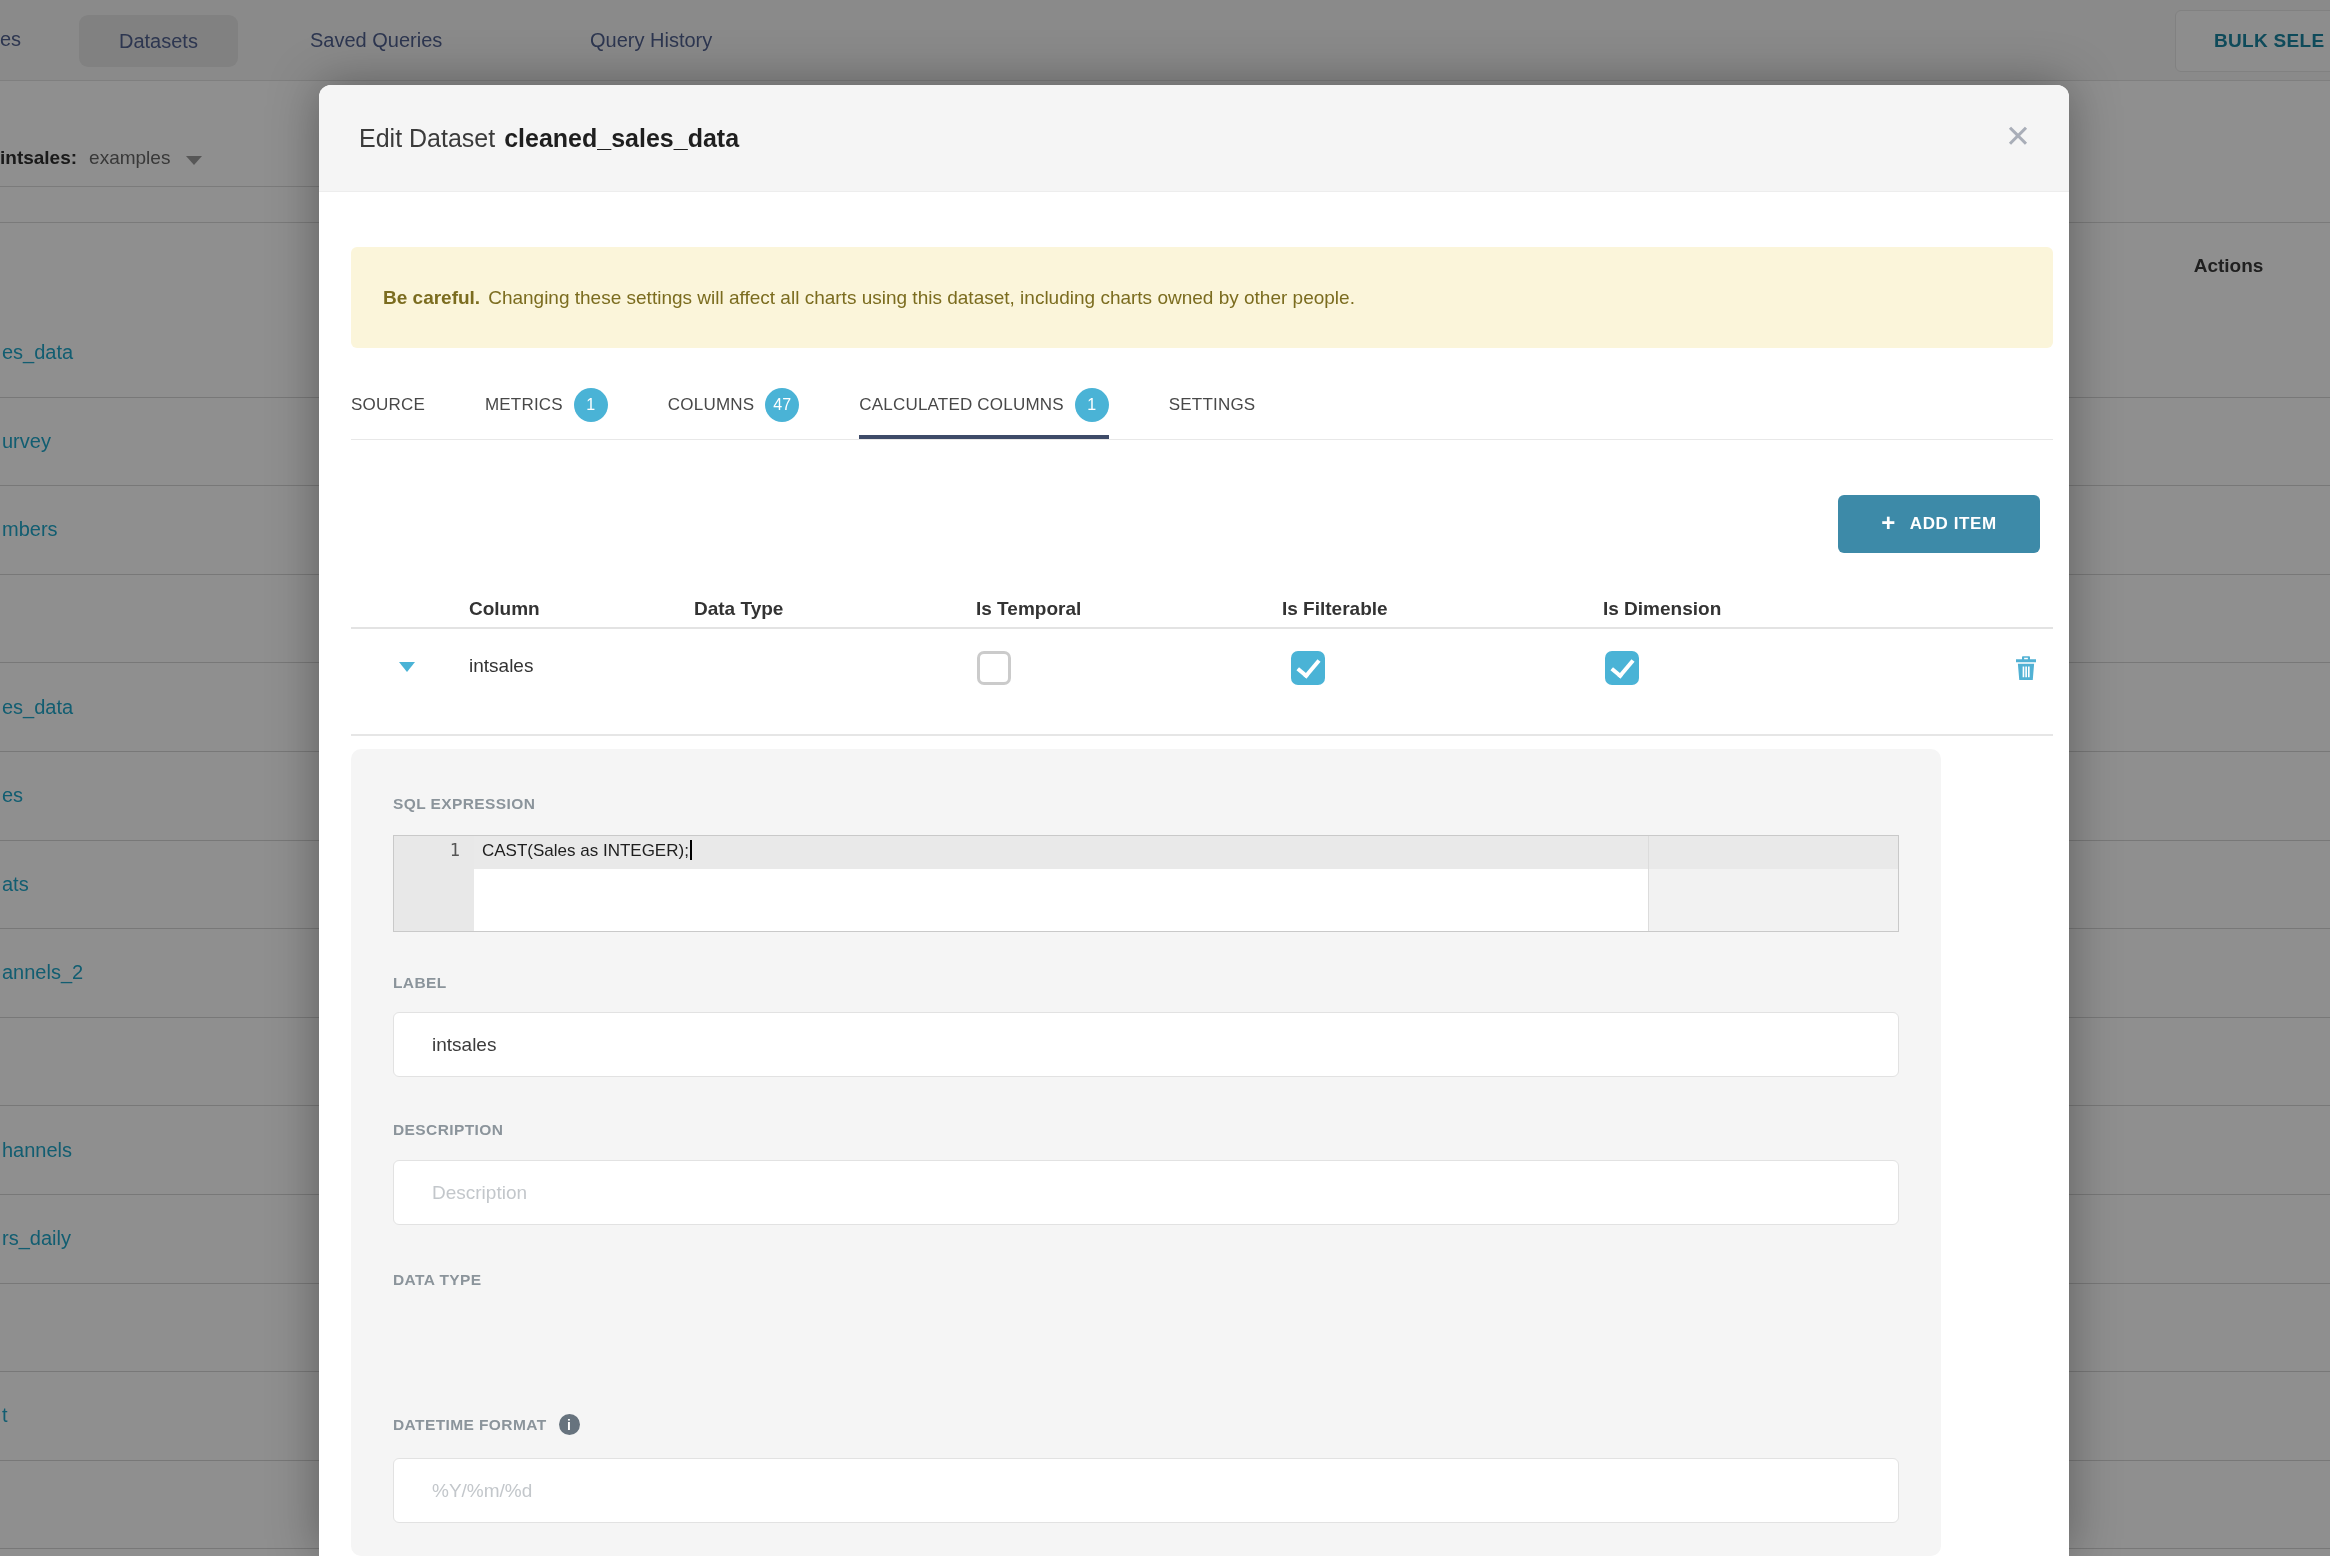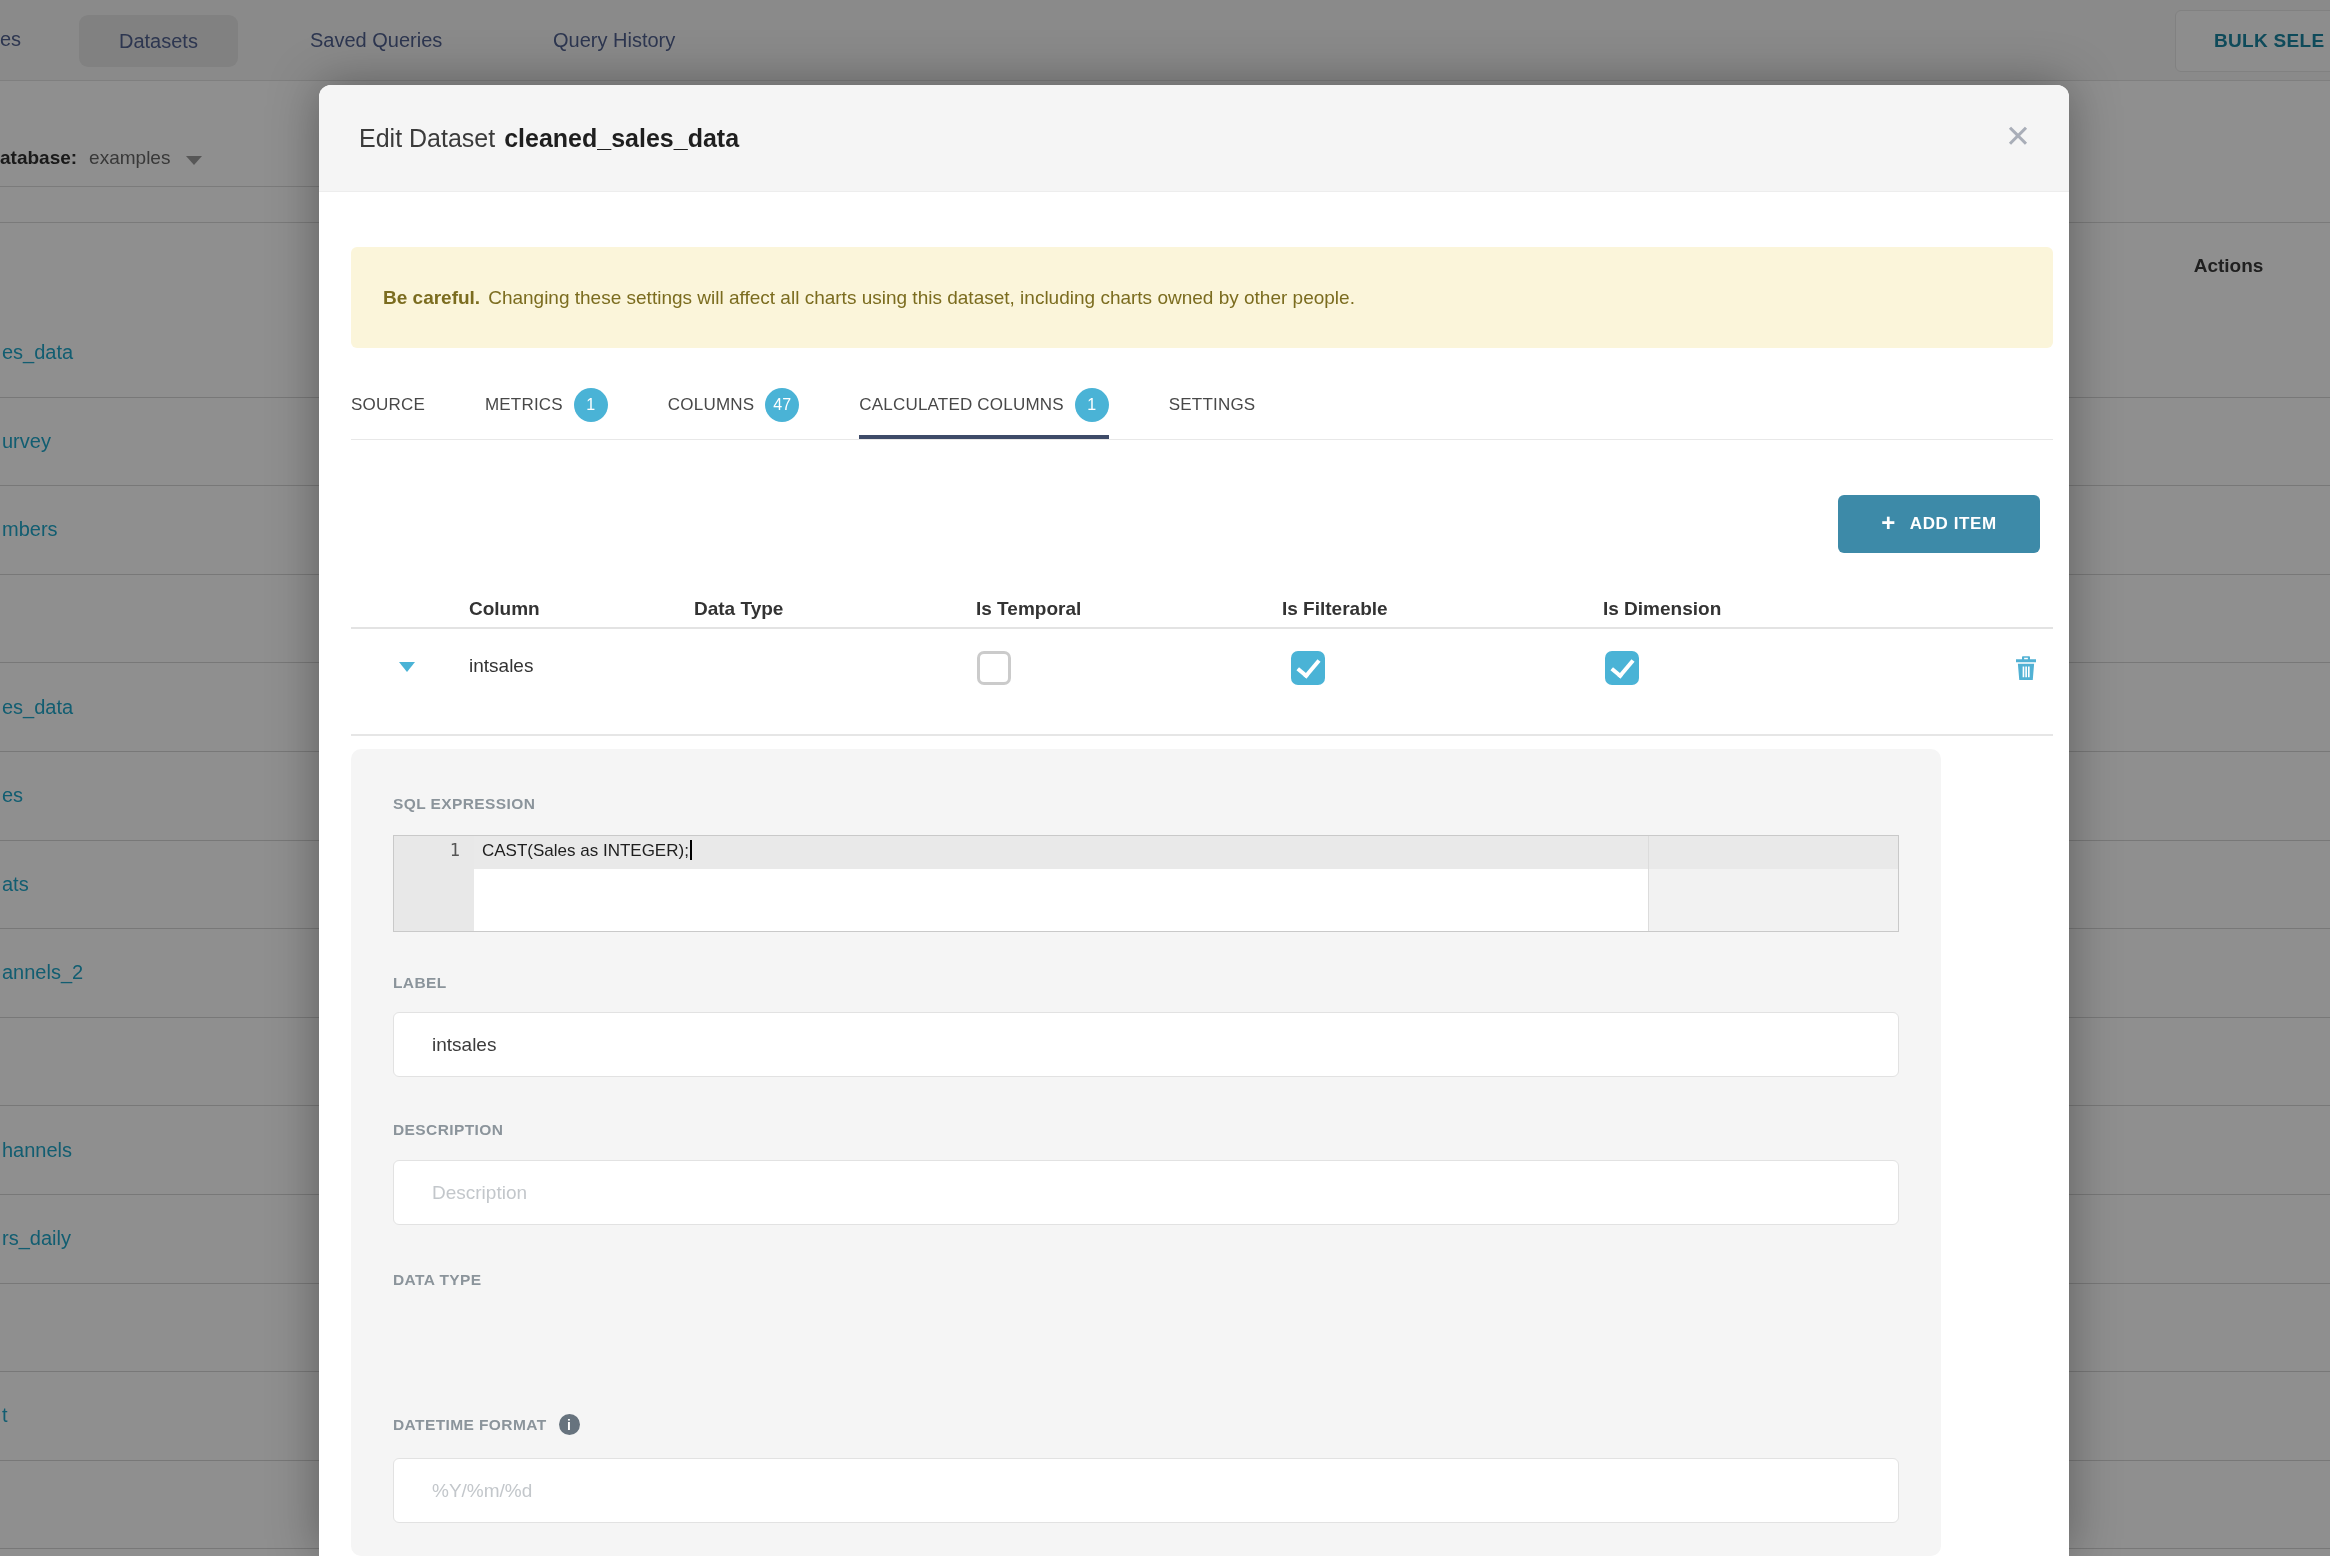--- a/index.html
+++ b/index.html
@@ -79,28 +79,28 @@
 <body>
 
 <div id="screen">
 
   <div id="bg">
     <div id="bg-nav">
       <span class="bg-nav-frag">es</span>
       <div id="bg-nav-tabs">
           <div class="bg-nav-tab active" style="left: 79px;">Datasets</div>
           <div class="bg-nav-tab" style="left: 310px;">Saved Queries</div>
-          <div class="bg-nav-tab" style="left: 553px;">Query History</div>
+          <div class="bg-nav-tab" style="left: 590px;">Query History</div>
         </div>
       <div id="bulk-btn">
         <span>BULK SELE</span>
       </div>
     </div>
     <div id="bg-toolbar">
-      <span class="lbl">atabase:</span>
+      <span class="lbl">intsales:</span>
       <span class="val">examples</span>
       <span class="car"></span>
     </div>
     <div id="bg-tabletop"></div>
     <div id="bg-actions">Actions</div>
     <div id="bg-rows">
         <div class="bg-row">
           <span class="dslink">es_data</span>
         </div>
         <div class="bg-row">

